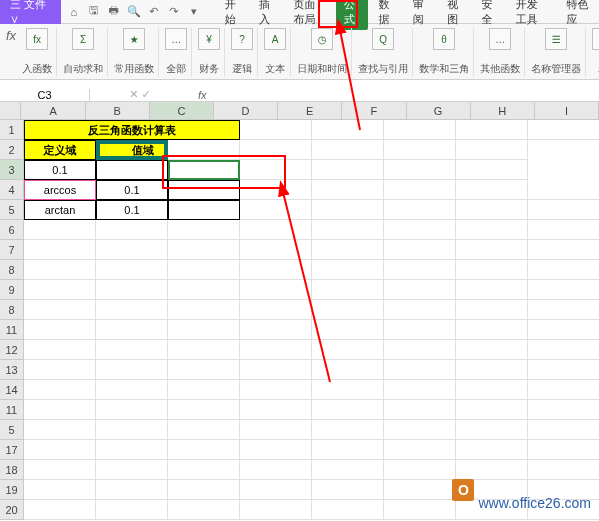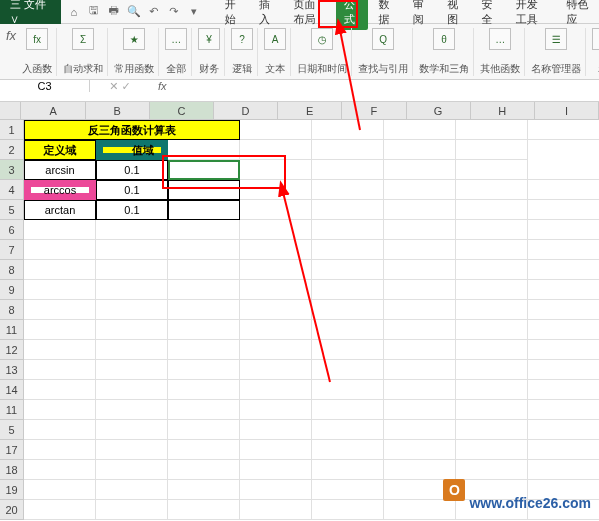--- a/index.html
+++ b/index.html
@@ -1,32 +1,32 @@
 <!DOCTYPE html>
 <html><head>
 <meta charset="utf-8">
 <style>
 * { margin: 0; padding: 0; box-sizing: border-box; font-family: "Microsoft YaHei", Arial, sans-serif; }
 body { background: #fff; width: 599px; height: 521px; overflow: hidden; position: relative; }
 
 .menubar { display: flex; align-items: center; background: #f7f7f7; border-bottom: 1px solid #d0d0d0; height: 24px; font-size: 11px; color: #333; }
-.menubar .file-btn { background: #14532d; color: #fff; padding: 0 10px; height: 24px; display: flex; align-items: center; }
+.menubar .file-btn { background: #8b5cf6; color: #fff; padding: 0 10px; height: 24px; display: flex; align-items: center; }
 .menubar .qat { display: flex; gap: 6px; padding: 0 6px; color: #666; }
 .menubar .qat-icon { width: 14px; height: 14px; display: flex; align-items: center; justify-content: center; font-size: 11px; }
 .menubar .tabs { display: flex; gap: 2px; margin-left: 10px; }
 .menubar .tab { padding: 3px 8px; cursor: pointer; }
 .menubar .tab.active { background: #2e8b3d; color: #fff; border-radius: 2px; }
 
 .ribbon { background: #f7f7f7; border-bottom: 1px solid #d0d0d0; display: flex; align-items: flex-start; padding: 4px 6px; height: 56px; font-size: 10px; color: #555; gap: 2px; }
 .ribbon-group { display: flex; flex-direction: column; align-items: center; gap: 2px; padding: 0 4px; border-right: 1px solid #e0e0e0; height: 48px; justify-content: space-between; }
 .ribbon-icon { width: 22px; height: 22px; border: 1px solid #c0c0c0; background: #fafafa; display: flex; align-items: center; justify-content: center; font-size: 10px; color: #2e6b2e; }
 .ribbon-label { font-size: 10px; white-space: nowrap; }
 .fx-side { width: 20px; display: flex; flex-direction: column; align-items: center; font-style: italic; color: #666; font-size: 13px; }
 
-.namebox-row { display: flex; align-items: flex-start; border-bottom: 1px solid #d0d0d0; height: 22px; font-size: 11px; background: #fff; }
+.namebox-row { display: flex; align-items: flex-end; border-bottom: 1px solid #d0d0d0; height: 22px; font-size: 11px; background: #fff; gap: 20px; }
 .namebox { width: 90px; border-right: 1px solid #d0d0d0; padding: 0 8px; text-align: center; }
 .fx-label { padding: 0 8px; font-style: italic; color: #666; }
 .formula-input { flex: 1; padding: 0 4px; }
 
 .grid-container { position: relative; overflow: hidden; height: 419px; }
 .col-headers { display: flex; background: #e8e8e8; border-bottom: 1px solid #c9c9c9; height: 18px; font-size: 11px; }
 .corner { width: 24px; border-right: 1px solid #c9c9c9; background: #e8e8e8; }
 .col-h { width: 72px; border-right: 1px solid #c9c9c9; text-align: center; line-height: 18px; color: #444; }
 .col-h.sel { background: #d0e0d0; }
 
@@ -44,21 +44,21 @@
 .merged-title { width: 216px; }
 
 .active-cell { position: absolute; border: 2px solid #2e8b3d; pointer-events: none; }
 
 .annot-red1 { position: absolute; border: 2px solid #ff0000; pointer-events: none; }
 .annot-red2 { position: absolute; border: 2px solid #ff0000; pointer-events: none; }
 
 .arrow-svg { position: absolute; pointer-events: none; }
 
 .watermark { position: absolute; right: 8px; bottom: 8px; font-size: 20px; font-weight: bold; color: #d97a1e; display: flex; align-items: center; gap: 4px; }
-.watermark .wm-url { color: #2b5fa6; font-size: 14px; font-weight: bold; }
+.watermark .wm-url { color: #2b5fa6; font-size: 14px; font-weight: normal; }
 .watermark .wm-icon { width: 22px; height: 22px; background: #d97a1e; color: #fff; display: flex; align-items: center; justify-content: center; font-size: 14px; border-radius: 2px; }
 </style>
 </head>
 <body>
 
 <div class="menubar">
   <div class="file-btn">三 文件 ∨</div>
   <div class="qat">
     <span class="qat-icon">⌂</span>
     <span class="qat-icon">🖫</span>
@@ -187,41 +187,40 @@
         <div class="cell yellow merged-title tbl" style="border:1px solid #000;">反三角函数计算表</div>
         <div class="cell"></div>
           <div class="cell"></div>
           <div class="cell"></div>
           <div class="cell"></div>
           <div class="cell"></div>
       </div>
 
       <div class="cell-row">
         <div class="cell yellow" style="border:1px solid #000;">定义域</div>
-        <div class="cell yellow" style="border:7px solid #0f766e;padding-left:22px;">值域</div>
+        <div class="cell yellow" style="border:4px solid #0f766e;padding-left:22px;">值域</div>
         <div class="cell"></div>
           <div class="cell"></div>
           <div class="cell"></div>
           <div class="cell"></div>
           <div class="cell"></div>
       </div>
 
       <div class="cell-row">
-        <div class="cell" style="border:1px solid #000;">arcsin</div>
         <div class="cell" style="border:1px solid #000;">0.1</div>
         <div class="cell" style="border:1px solid #000;"></div>
         <div class="cell"></div>
           <div class="cell"></div>
           <div class="cell"></div>
           <div class="cell"></div>
           <div class="cell"></div>
       </div>
 
       <div class="cell-row">
-        <div class="cell" style="border:7px solid #ec4899;">arccos</div>
+        <div class="cell" style="border:1px solid #ec4899;">arccos</div>
         <div class="cell" style="border:1px solid #000;">0.1</div>
         <div class="cell" style="border:1px solid #000;"></div>
         <div class="cell"></div>
           <div class="cell"></div>
           <div class="cell"></div>
           <div class="cell"></div>
           <div class="cell"></div>
       </div>
 
       <div class="cell-row">

